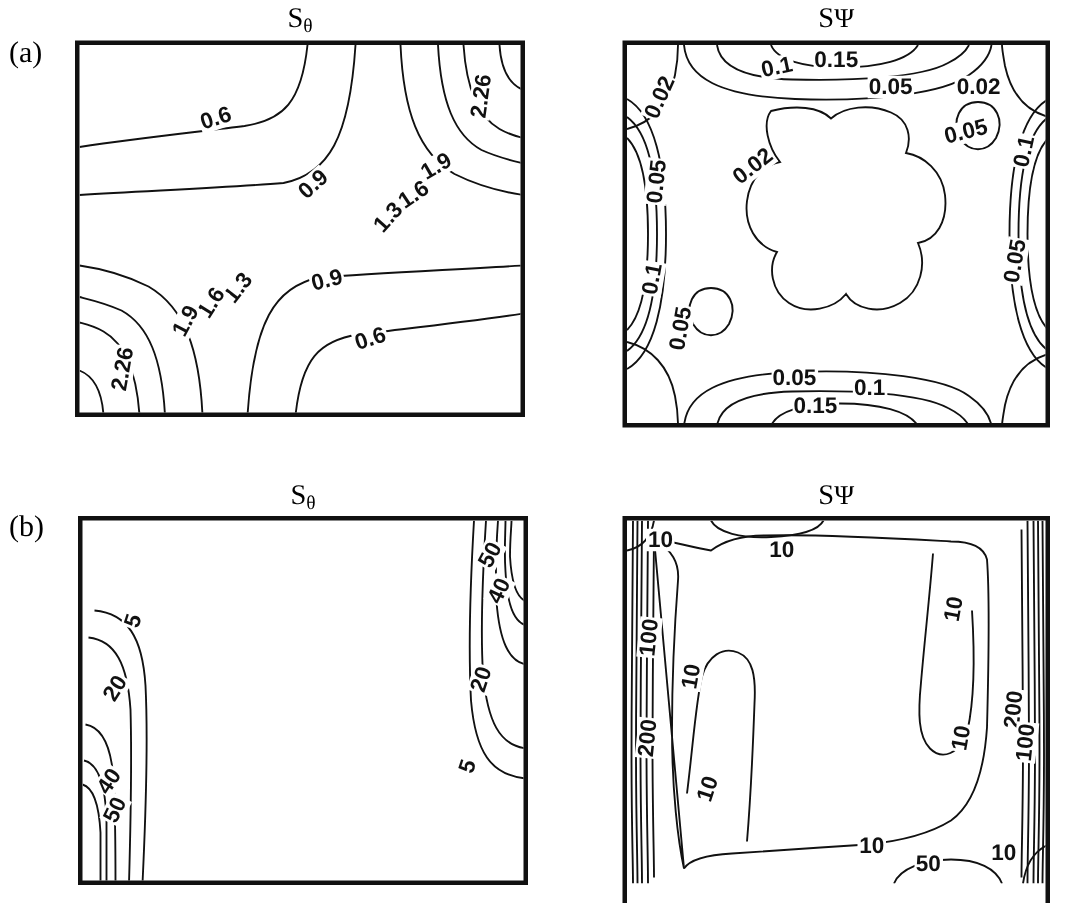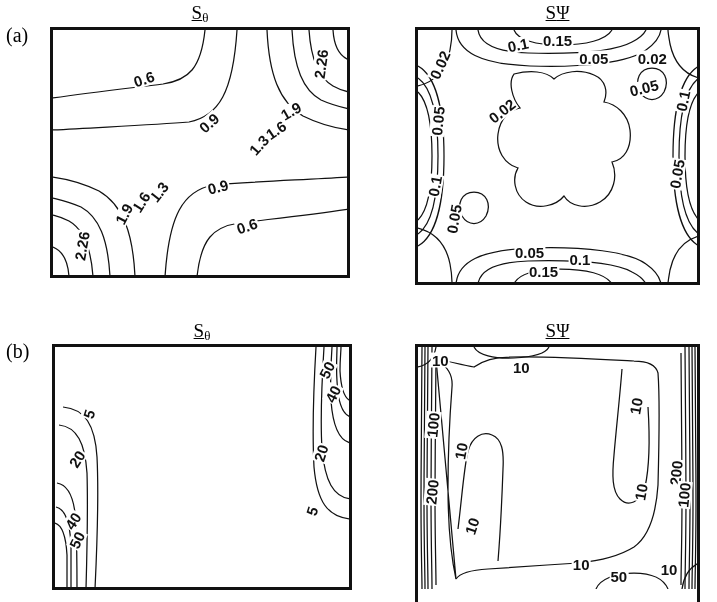--- a/index.html
+++ b/index.html
@@ -4,21 +4,21 @@
 <style>
   html,body{margin:0;padding:0;background:#ffffff;}
   body{width:717px;height:602px;position:relative;
        font-family:"Liberation Serif", serif;color:#000;}
 
   .panel{position:absolute;}
 
   .frame{position:absolute;background:#ffffff;border:3px solid #111;box-sizing:border-box;overflow:hidden;}
 
   .ptitle{position:absolute;text-align:center;font-size:19px;font-family:"Liberation Serif", serif;
-          letter-spacing:0px;white-space:nowrap;text-decoration:underline;}
+          letter-spacing:0px;white-space:nowrap;}
   .ptitle .sub{font-size:13px;vertical-align:-3px;}
   .ptitle .psi{font-size:18px;}
 
   .rowlabel{position:absolute;font-size:20px;font-family:"Liberation Serif", serif;}
 
   svg.cont{position:absolute;left:0;top:0;}
   svg.cont path{fill:none;stroke:#111;stroke-width:1.25;}
 
   .clab{position:absolute;font-family:"Liberation Sans", sans-serif;font-weight:bold;
         color:#111;white-space:nowrap;background:#fff;padding:0 1px;line-height:1;}

